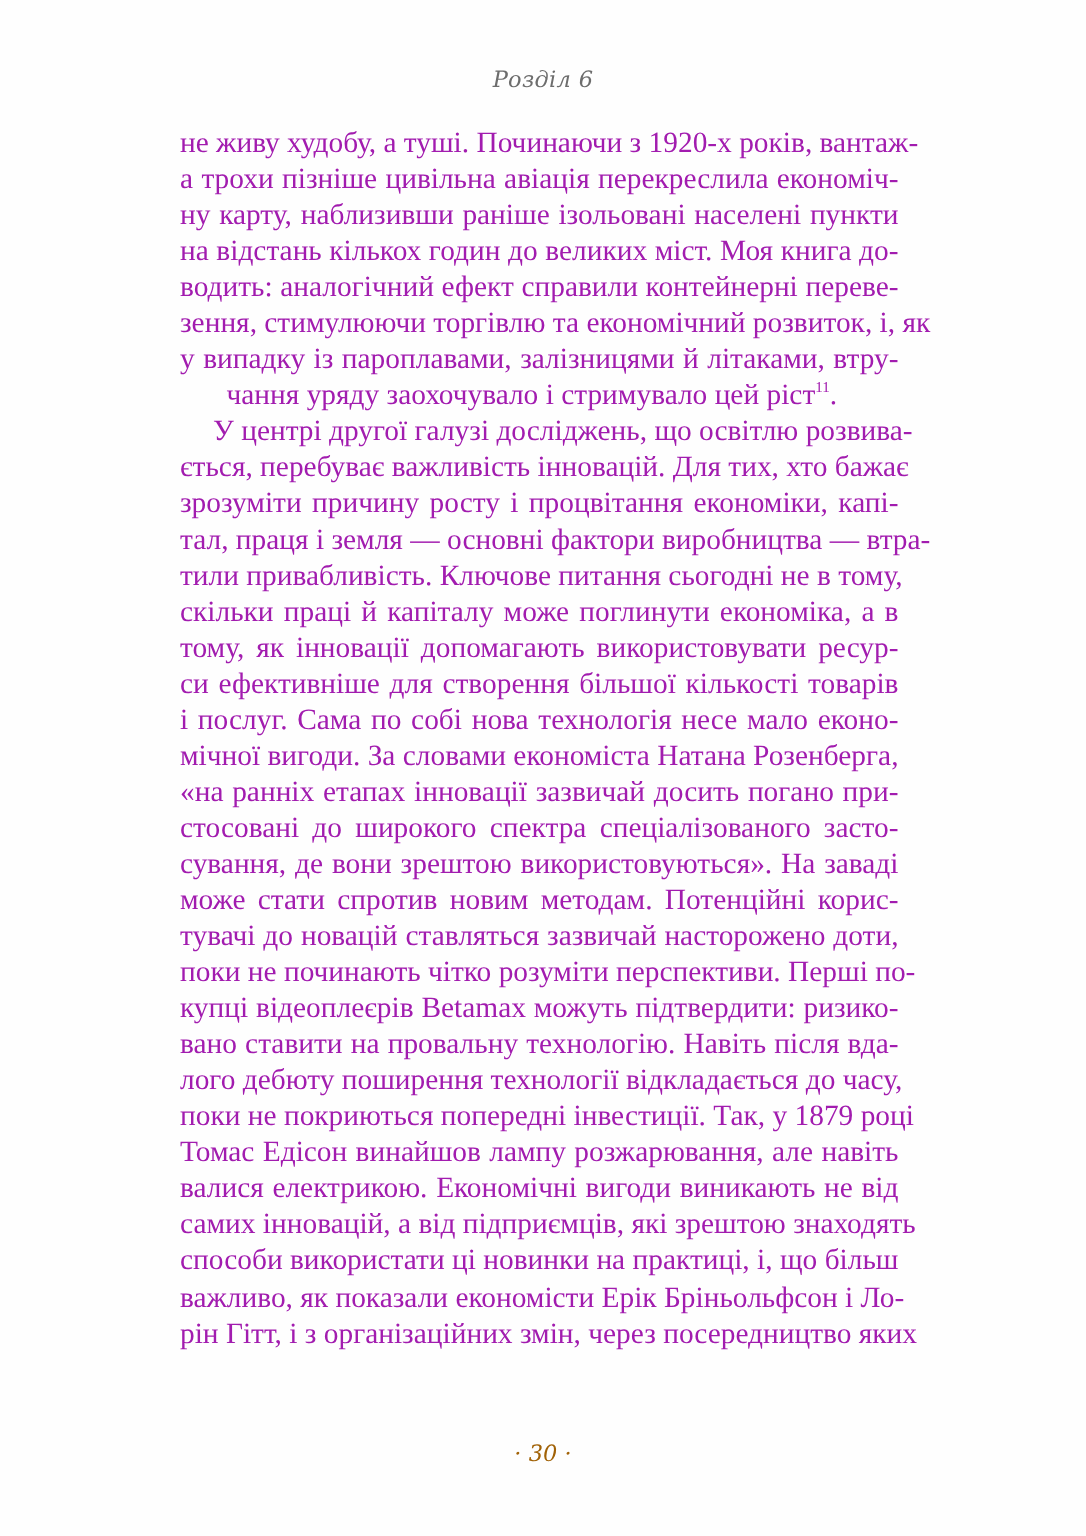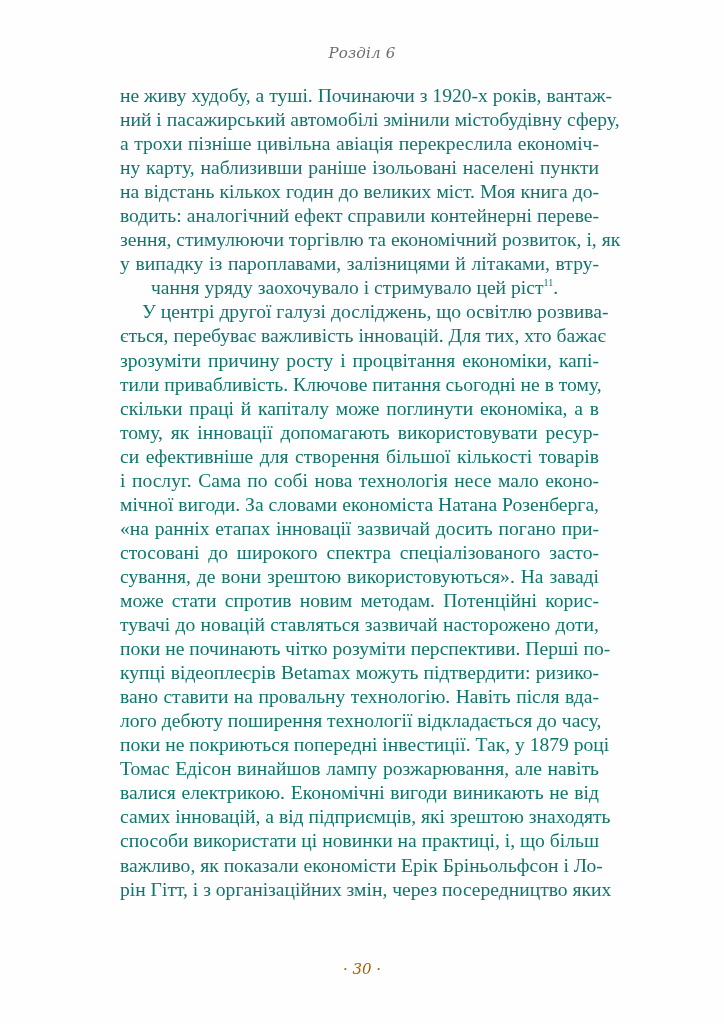--- a/index.html
+++ b/index.html
@@ -6,55 +6,55 @@
   body { width: 724px; height: 1024px; position: relative; overflow: hidden; }
   .page { position: absolute; left: 0; top: 0; width: 724px; height: 1024px; background: #fefefe; }
   .running-head {
     position: absolute; top: 44px; left: 0; width: 724px; text-align: center;
     font-family: "DejaVu Serif", serif; font-style: italic; font-size: 15px;
     color: #6d6d6d; letter-spacing: 0.2px;
   }
   .body-text {
     position: absolute; left: 120px; top: 84px; width: 479px;
     font-family: "Liberation Serif", serif; font-size: 19.6px; line-height: 24.05px;
-    color: #0f766e;
+    color: #a21caf;
   }
   .line { display: block; white-space: nowrap; text-align: justify; text-align-last: justify; height: 24.05px; overflow: visible; }
   .line.last { text-align-last: left; margin-left: 31px; }
   .line.indent { padding-left: 22px; }
   sup { font-size: 10px; line-height: 0; vertical-align: super; }
   .folio {
     position: absolute; top: 960px; left: 0; width: 724px; text-align: center;
     font-family: "DejaVu Serif", serif; font-style: italic; font-size: 15px; color: #a16207;
   }
 </style>
 </head>
 <body>
 
 <div class="page">
   <div class="running-head">Розділ 6</div>
 
   <div class="body-text">
 
     <div>
       <span class="line">не живу худобу, а туші. Починаючи з 1920-х років, вантаж-</span>
-      <span class="line">ний і пасажирський автомобілі змінили містобудівну сферу,</span>
       <span class="line">а трохи пізніше цивільна авіація перекреслила економіч-</span>
       <span class="line">ну карту, наблизивши раніше ізольовані населені пункти</span>
       <span class="line">на відстань кількох годин до великих міст. Моя книга до-</span>
       <span class="line">водить: аналогічний ефект справили контейнерні переве-</span>
       <span class="line">зення, стимулюючи торгівлю та економічний розвиток, і, як</span>
       <span class="line">у випадку із пароплавами, залізницями й літаками, втру-</span>
       <span class="line last"><span>чання уряду заохочувало і стримувало цей ріст</span><sup>11</sup><span>.</span></span>
     </div>
 
     <div>
       <span class="line indent">У центрі другої галузі досліджень, що освітлю розвива-</span>
       <span class="line">ється, перебуває важливість інновацій. Для тих, хто бажає</span>
       <span class="line">зрозуміти причину росту і процвітання економіки, капі-</span>
+      <span class="line">тал, праця і земля — основні фактори виробництва — втра-</span>
       <span class="line">тили привабливість. Ключове питання сьогодні не в тому,</span>
       <span class="line">скільки праці й капіталу може поглинути економіка, а в</span>
       <span class="line">тому, як інновації допомагають використовувати ресур-</span>
       <span class="line">си ефективніше для створення більшої кількості товарів</span>
       <span class="line">і послуг. Сама по собі нова технологія несе мало еконо-</span>
       <span class="line">мічної вигоди. За словами економіста Натана Розенберга,</span>
       <span class="line">«на ранніх етапах інновації зазвичай досить погано при-</span>
       <span class="line">стосовані до широкого спектра спеціалізованого засто-</span>
       <span class="line">сування, де вони зрештою використовуються». На заваді</span>
       <span class="line">може стати спротив новим методам. Потенційні корис-</span>

